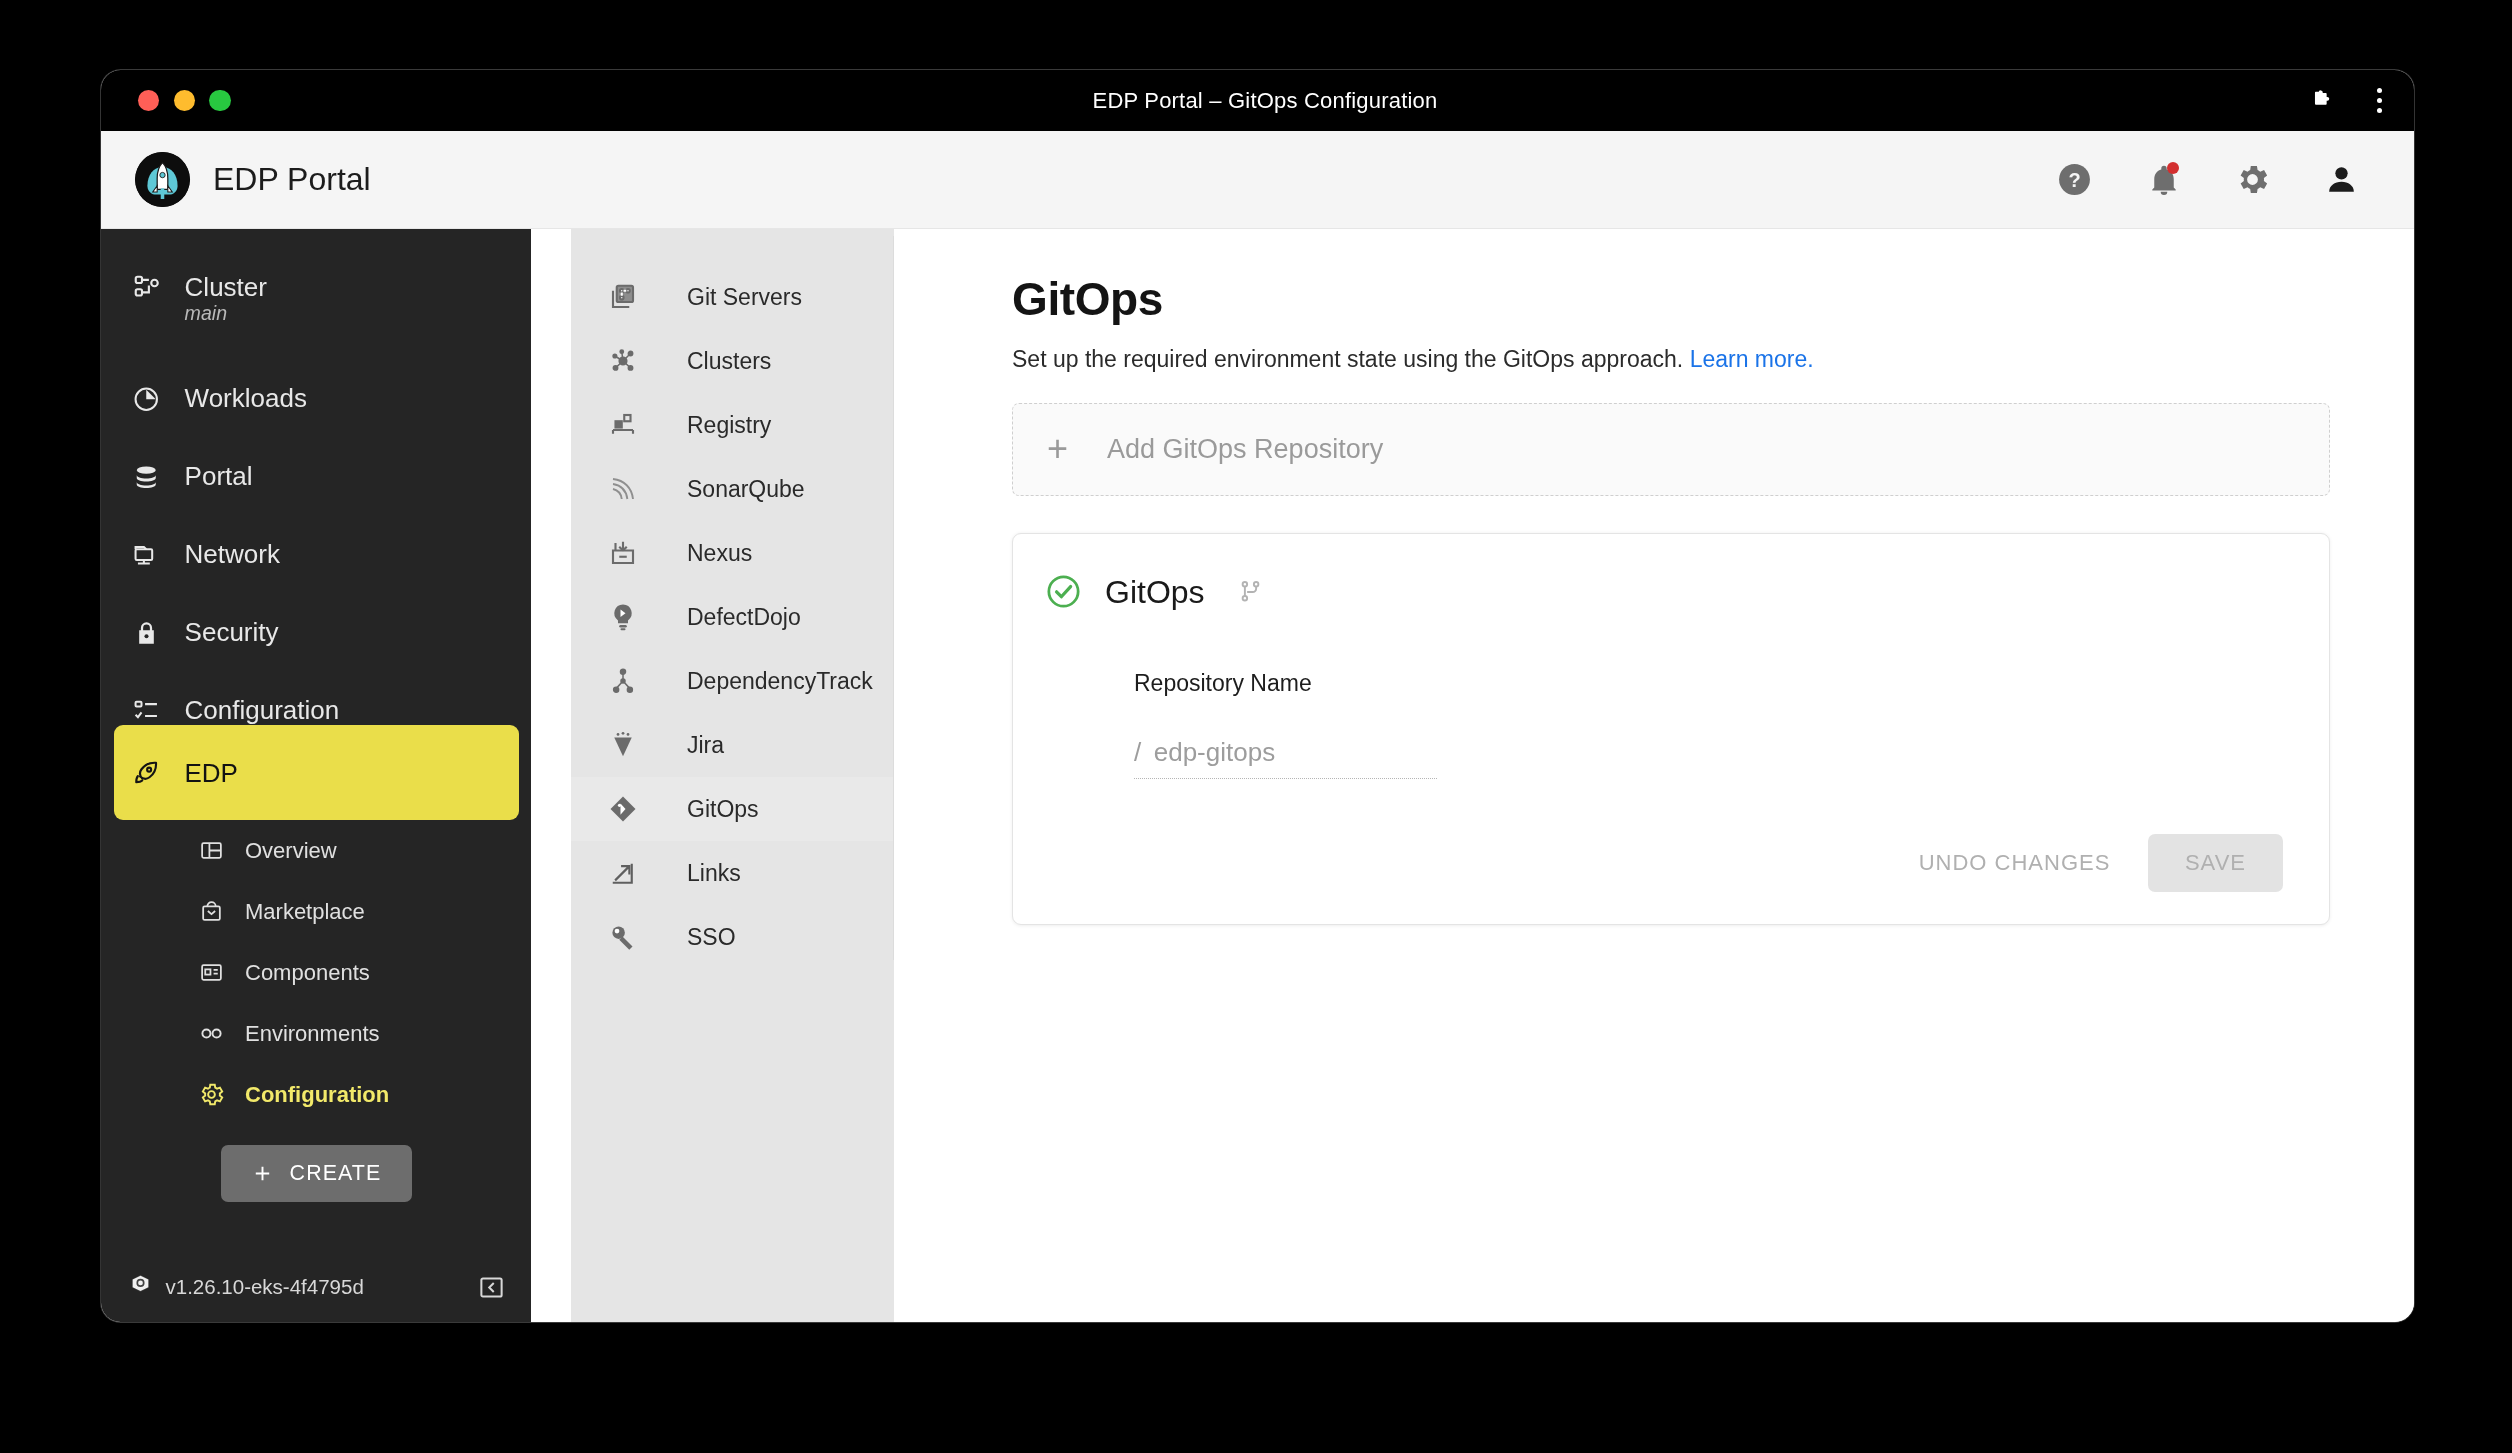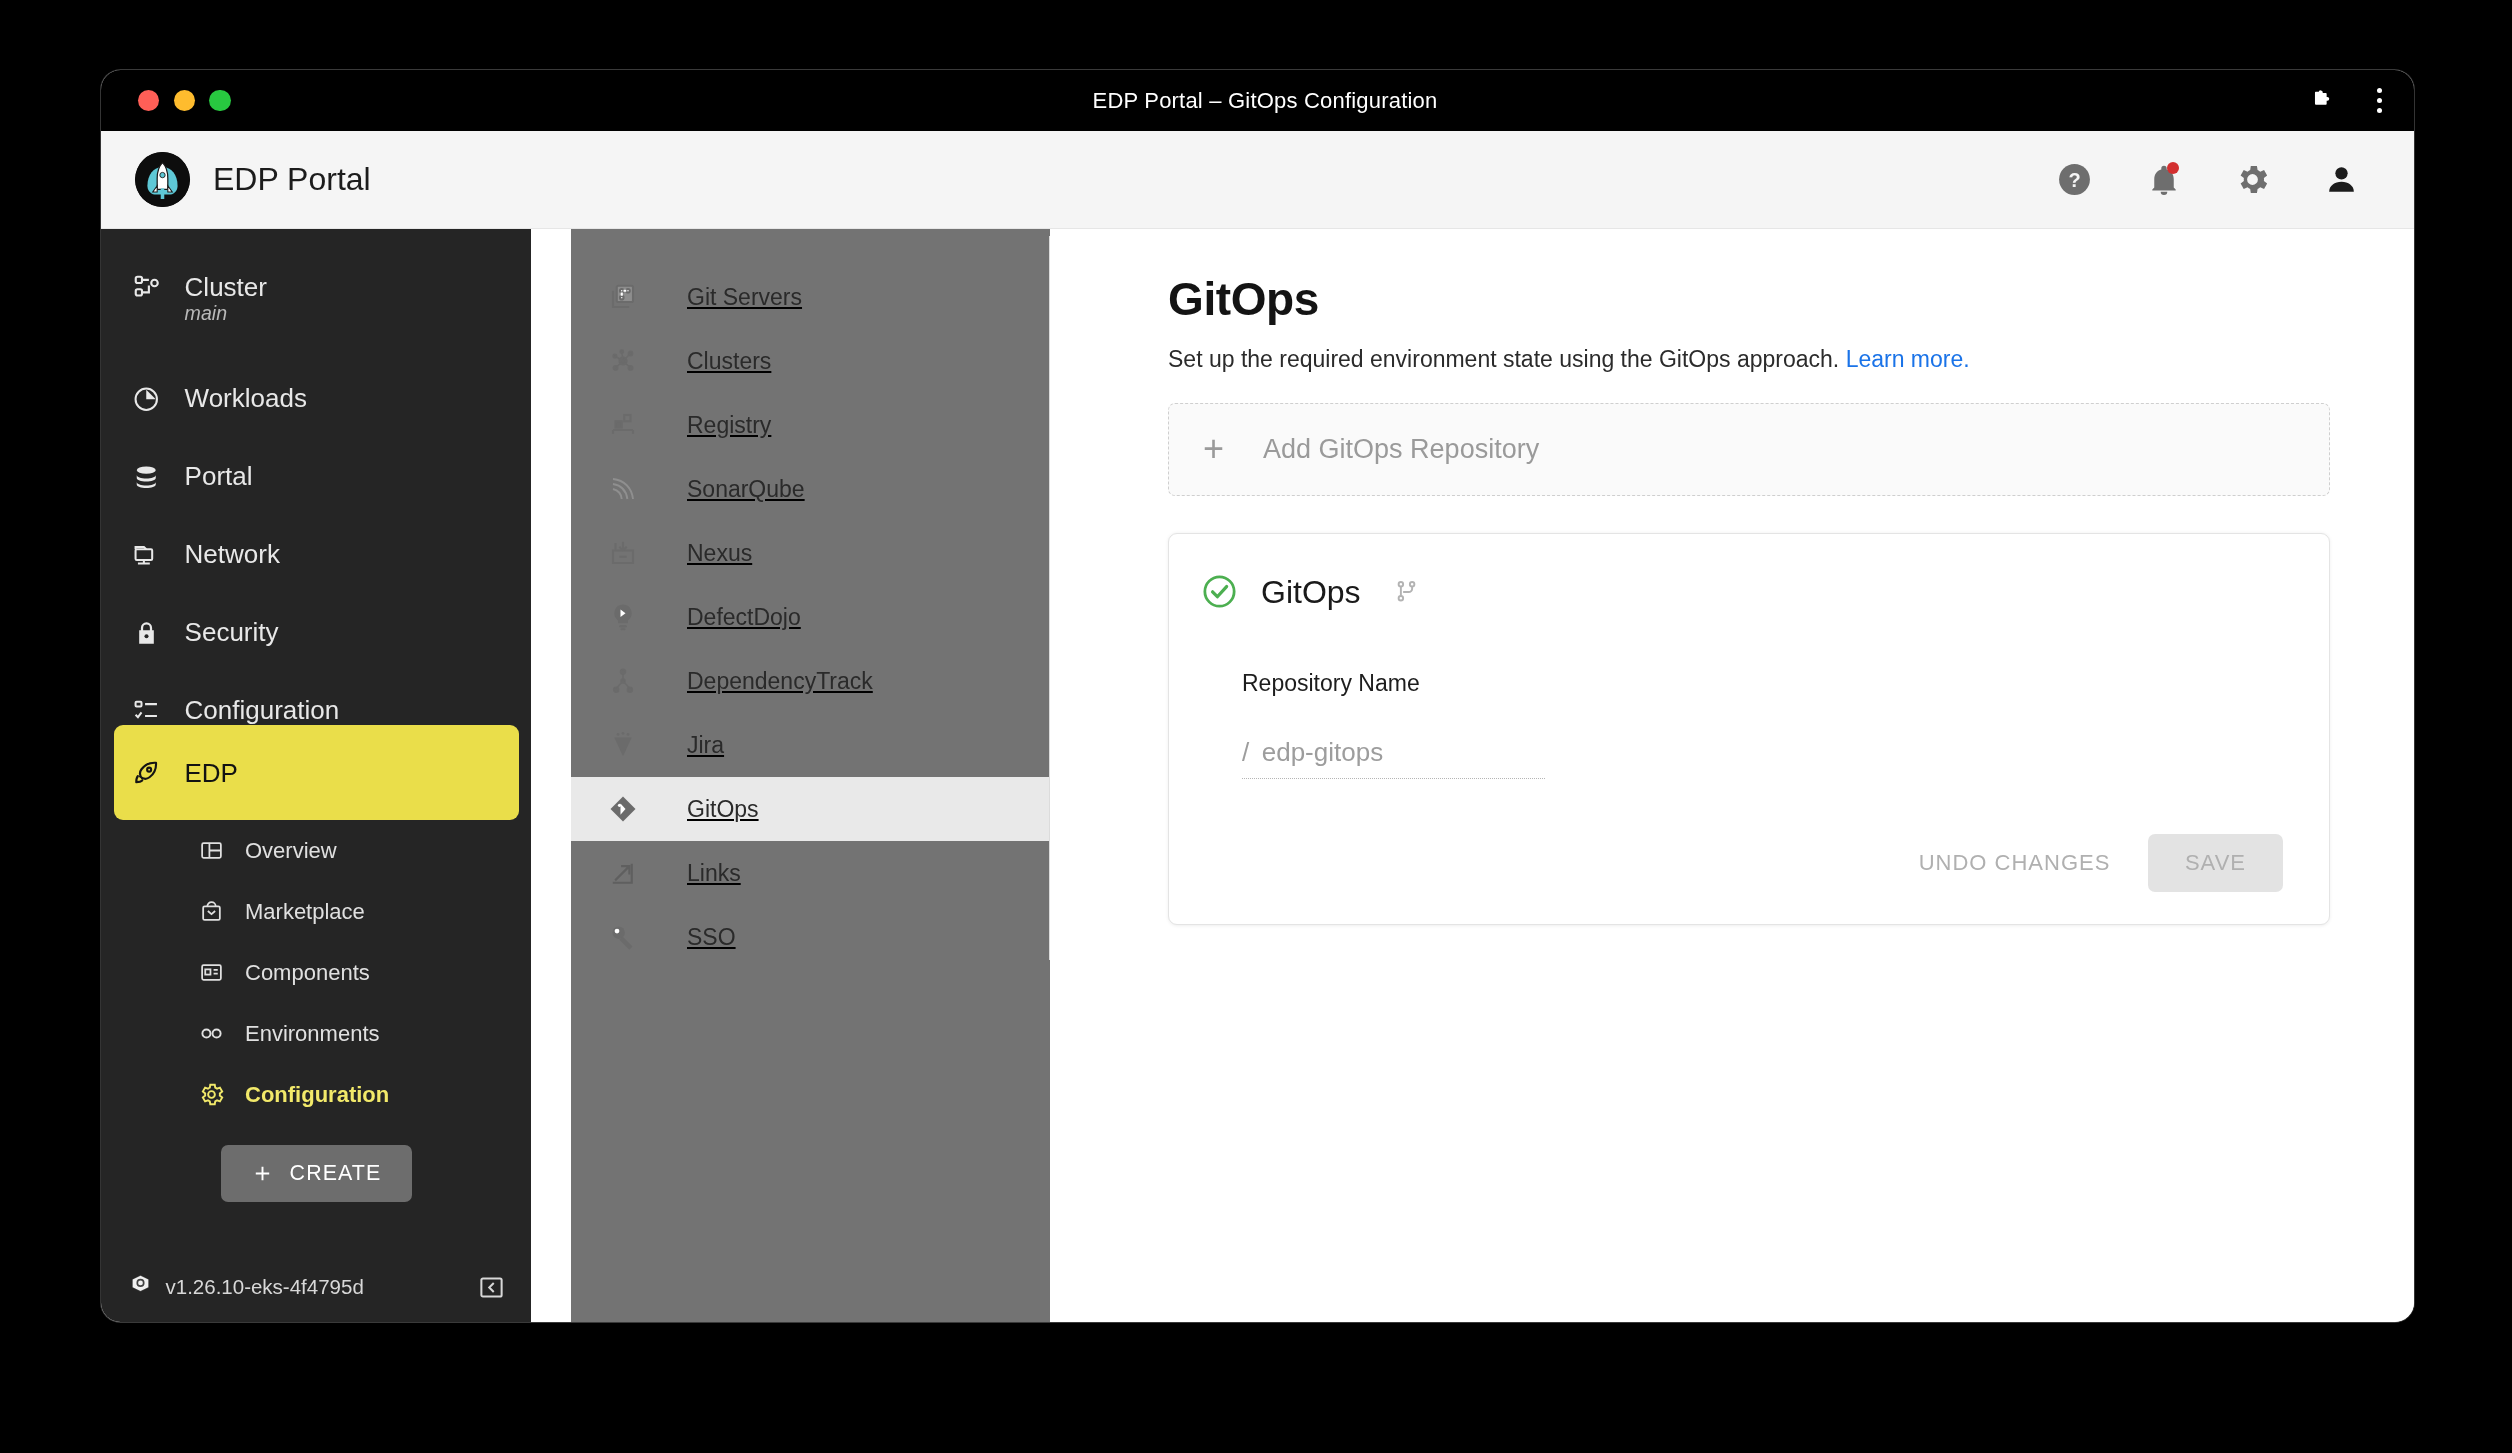--- a/index.html
+++ b/index.html
@@ -149,26 +149,25 @@
     position: absolute; bottom: 0; left: 0; right: 0;
     height: 70px;
     display: flex; align-items: center;
     padding: 0 25px 0 27px;
   }
   #version-text { color: #d8d8d8; font-size: 20.5px; margin-left: 12.5px; }
   #collapse-btn { margin-left: auto; width: 30px; height: 30px; display: flex; align-items: center; justify-content: center; cursor: pointer; }
 
   
   #secondary-nav {
-    width: 479px;
+    width: 323px;
     flex: none;
-    background: #737373;
+    background: #e5e5e5;
     padding-top: 36px;
     position: relative;
-    text-decoration: underline;
   }
   #secondary-nav::after {
     content: "";
     position: absolute;
     right: 0; top: 7.1px;
     width: 0.9px; height: 724px;
     background: #dcdcdc;
   }
   .snav-item {
     display: flex; align-items: center;
@@ -215,21 +214,21 @@
     padding: 39px 46px 32px 32px;
     min-height: 373px;
   }
   .card-head { display: flex; align-items: center; gap: 23px; }
   #card-title { font-size: 32px; color: #1a1a1a; }
   #branch-icon { margin-left: 9px; }
 
   .form-row { display: flex; margin-top: 57px; }
   .field { display: flex; flex-direction: column; }
   .field.git-server { width: 419px; }
-  .field.repo-name { width: 303px; margin-left: 41px; }
+  .field.repo-name { width: 303px; margin-left: 89px; }
   .field-label { font-size: 23px; color: #1d1d1d; display: flex; align-items: center; gap: 12.5px; }
   .field-control {
     margin-top: 30px;
     height: 52px;
     display: flex; align-items: center;
     border-bottom: 1.8px dotted #b5b5b5;
     position: relative;
   }
   .field-value { font-size: 26px; color: #9d9d9d; }
   .slash { font-size: 26px; color: #9d9d9d; margin-right: 12.5px; }

